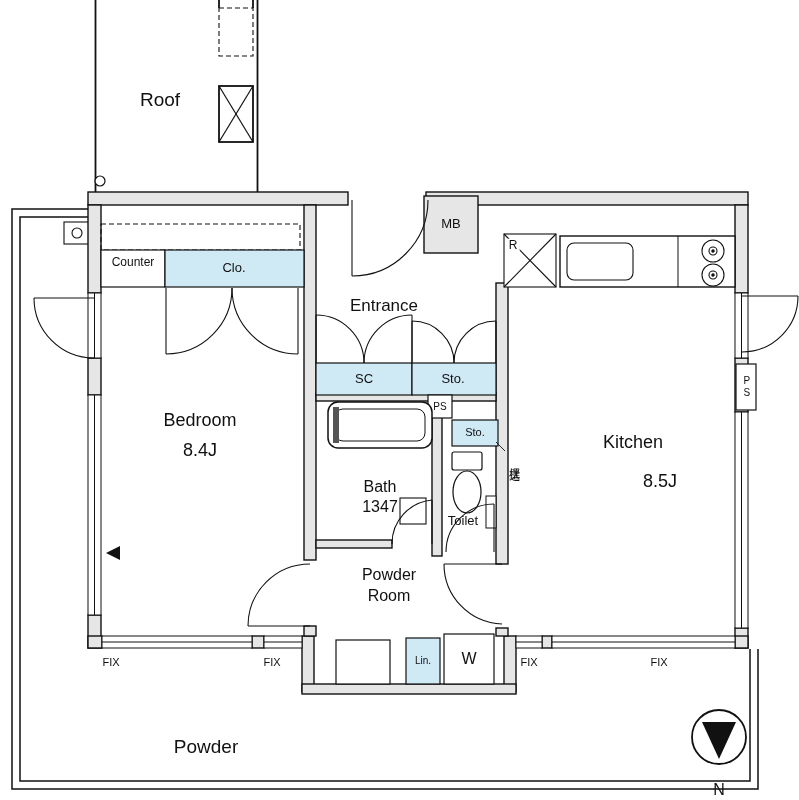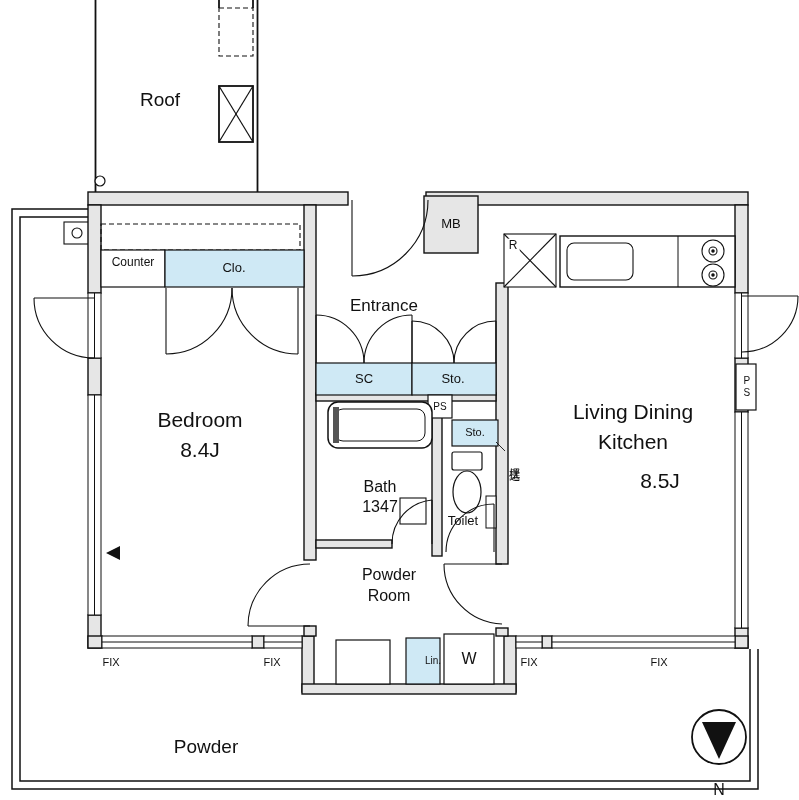--- a/index.html
+++ b/index.html
@@ -1,21 +1,21 @@
 <!DOCTYPE html>
 <html style="--wall-fill: #e6e6e6; --storage-fill: #cfe9f5; --line: #111111;"><head>
 <meta charset="utf-8">
 <style>
   html,body{margin:0;padding:0;background:#fff}
   #plan{position:relative;width:799px;height:800px;background:#fff;
         font-family:"Liberation Sans",sans-serif;overflow:hidden}
   #plan svg{position:absolute;left:0;top:0}
   .lbl{position:absolute;transform:translate(-50%,-50%);color:#111;
        white-space:nowrap;line-height:1.05;text-align:right}
-  .s10{font-size:10px}.s11{font-size:11px}.s12{font-size:12px}.s13{font-size:13px}.s16{font-size:16px}.s17{font-size:17px}.s19{font-size:19px}.s21{font-size:21px}
+  .s10{font-size:10px}.s11{font-size:11px}.s12{font-size:12px}.s13{font-size:13px}.s16{font-size:16px}.s17{font-size:17px}.s19{font-size:19px}.s21{font-size:18px}
   .vert{writing-mode:vertical-rl;text-orientation:upright;letter-spacing:1px}
   .whitebg{background:#fff;padding:0 2px}
   .wall{fill:var(--wall-fill,#e6e6e6);stroke:#111;stroke-width:1.4}
   .stor{fill:var(--storage-fill,#cfe9f5);stroke:#111;stroke-width:1.2}
   .whitebox{fill:#fff;stroke:#111;stroke-width:1.2}
   .win{fill:#fff;stroke:#111;stroke-width:1}
   .door{stroke:#111;stroke-width:1.1;fill:none}
   .dash{stroke:#111;stroke-width:1.1;fill:none;stroke-dasharray:5 3}
 </style>
 </head>
@@ -201,29 +201,28 @@
   <div class="lbl s17" style="left:384px;top:306px">Entrance</div>
   <div class="lbl s13" style="left:451px;top:224px">MB</div>
   <div class="lbl s12 whitebg" style="left:513px;top:245px">R</div>
   <div class="lbl s13" style="left:364px;top:379px">SC</div>
   <div class="lbl s13" style="left:453px;top:379px">Sto.</div>
   <div class="lbl s10" style="left:440px;top:407px">PS</div>
   <div class="lbl s11" style="left:475px;top:433px">Sto.</div>
   <div class="lbl s11 vert" style="left:514px;top:460px">壁埋込</div>
   <div class="lbl s21" style="left:200px;top:420px">Bedroom</div>
   <div class="lbl s21" style="left:200px;top:450px">8.4J</div>
-  <div class="lbl s21" style="left:633px;top:412px">Living Dining</div>
   <div class="lbl s21" style="left:633px;top:442px">Kitchen</div>
   <div class="lbl s21" style="left:660px;top:481px">8.5J</div>
   <div class="lbl s16" style="left:380px;top:487px">Bath</div>
   <div class="lbl s16" style="left:380px;top:507px">1347</div>
   <div class="lbl s13" style="left:463px;top:521px">Toilet</div>
   <div class="lbl s16" style="left:389px;top:575px">Powder</div>
   <div class="lbl s16" style="left:389px;top:596px">Room</div>
-  <div class="lbl s10" style="left:433px;top:661px">Lin.</div>
+  <div class="lbl s10" style="left:423px;top:661px">Lin.</div>
   <div class="lbl s16" style="left:469px;top:659px">W</div>
   <div class="lbl s10 vert" style="left:746px;top:387px">PS</div>
   <div class="lbl s11" style="left:111px;top:663px">FIX</div>
   <div class="lbl s11" style="left:272px;top:663px">FIX</div>
   <div class="lbl s11" style="left:529px;top:663px">FIX</div>
   <div class="lbl s11" style="left:659px;top:663px">FIX</div>
   <div class="lbl s19" style="left:206px;top:747px">Powder</div>
   <div class="lbl s16" style="left:719px;top:790px">N</div>
 </div>
 

